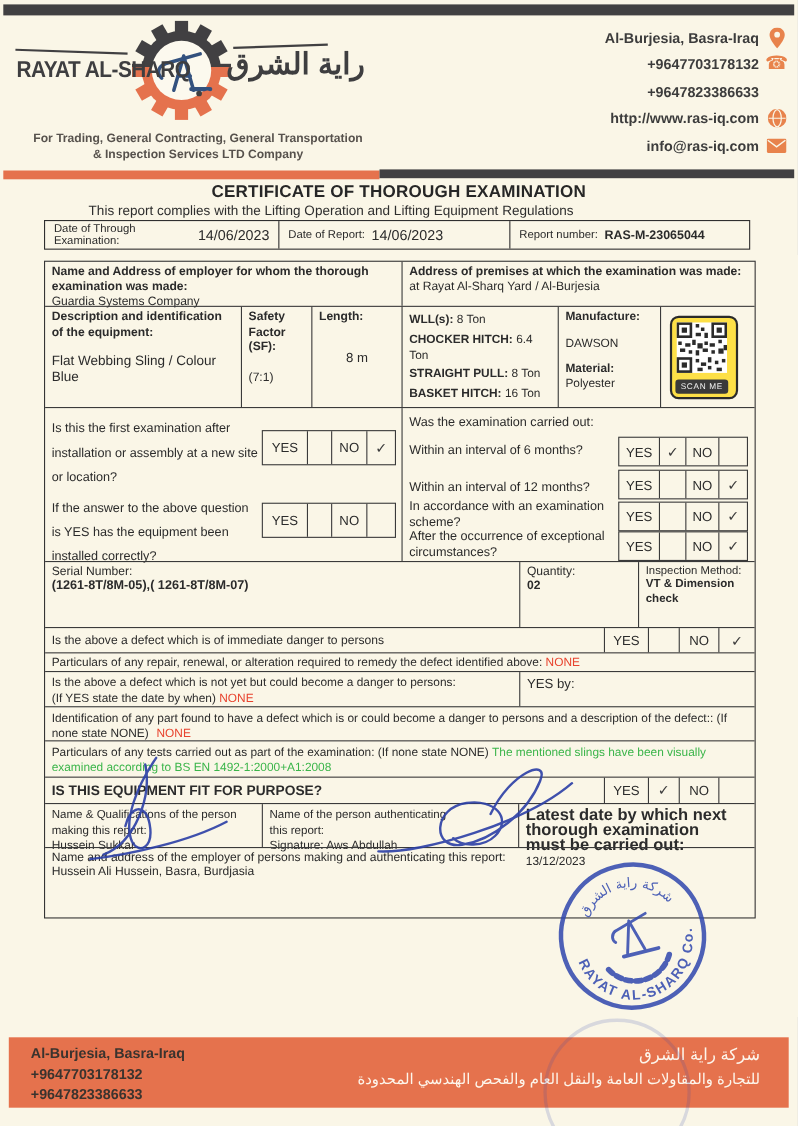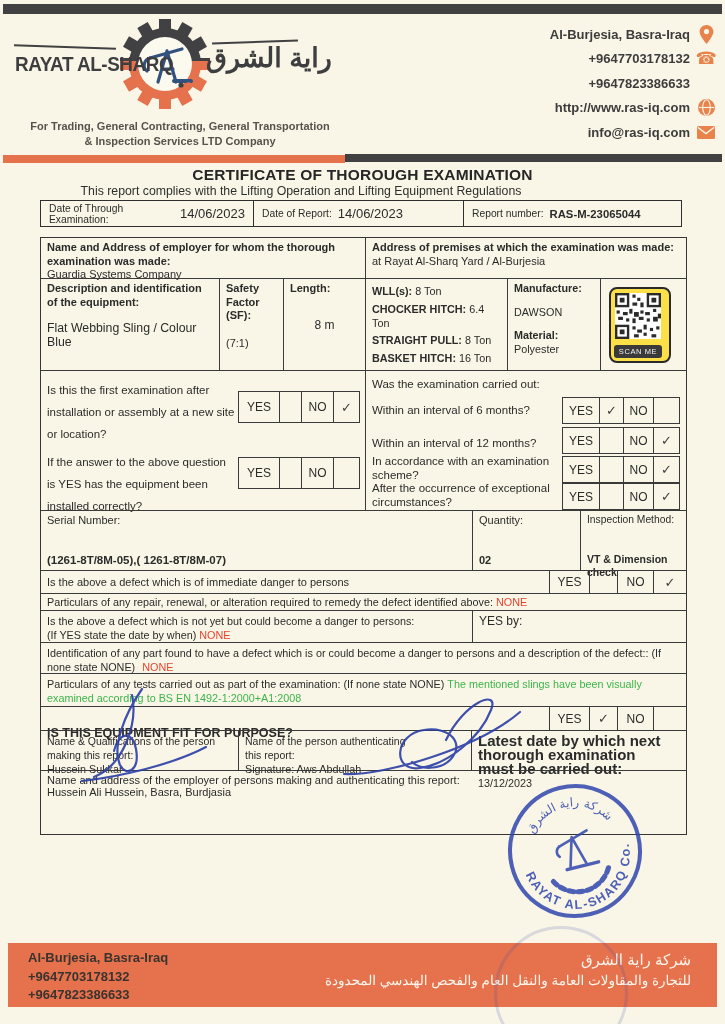--- a/index.html
+++ b/index.html
@@ -1,19 +1,19 @@
 <!DOCTYPE html>
 <html><head>
 <meta charset="utf-8">
 <style>
   html,body{margin:0;padding:0;background:#e8e6de;}
   .page{position:relative;width:725px;height:1024px;background:#FAF6E7;
         font-family:"Liberation Sans",sans-serif;color:#2b2b2b;overflow:hidden;}
   .abs{position:absolute;}
-  .b{font-weight:bold;margin-top:28px;}
+  .b{font-weight:bold;}
 
   
   .topbar{position:absolute;left:3px;top:4px;width:719px;height:10px;background:#414042;}
   .logo-line{position:absolute;height:2px;background:#414042;}
   .lineL{left:14px;top:46px;width:102px;transform:rotate(2deg);}
   .lineR{left:212px;top:41px;width:86px;transform:rotate(-2deg);}
   .brand-en{position:absolute;left:15px;top:52px;font-size:21px;font-weight:bold;color:#3E3E40;
             transform:scaleX(.9);transform-origin:left;letter-spacing:-.5px;}
   .brand-ar{position:absolute;left:206px;top:42px;font-size:27px;font-weight:bold;color:#3E3E40;}
   .gear-svg{position:absolute;left:117px;top:16px;width:96px;height:96px;}

